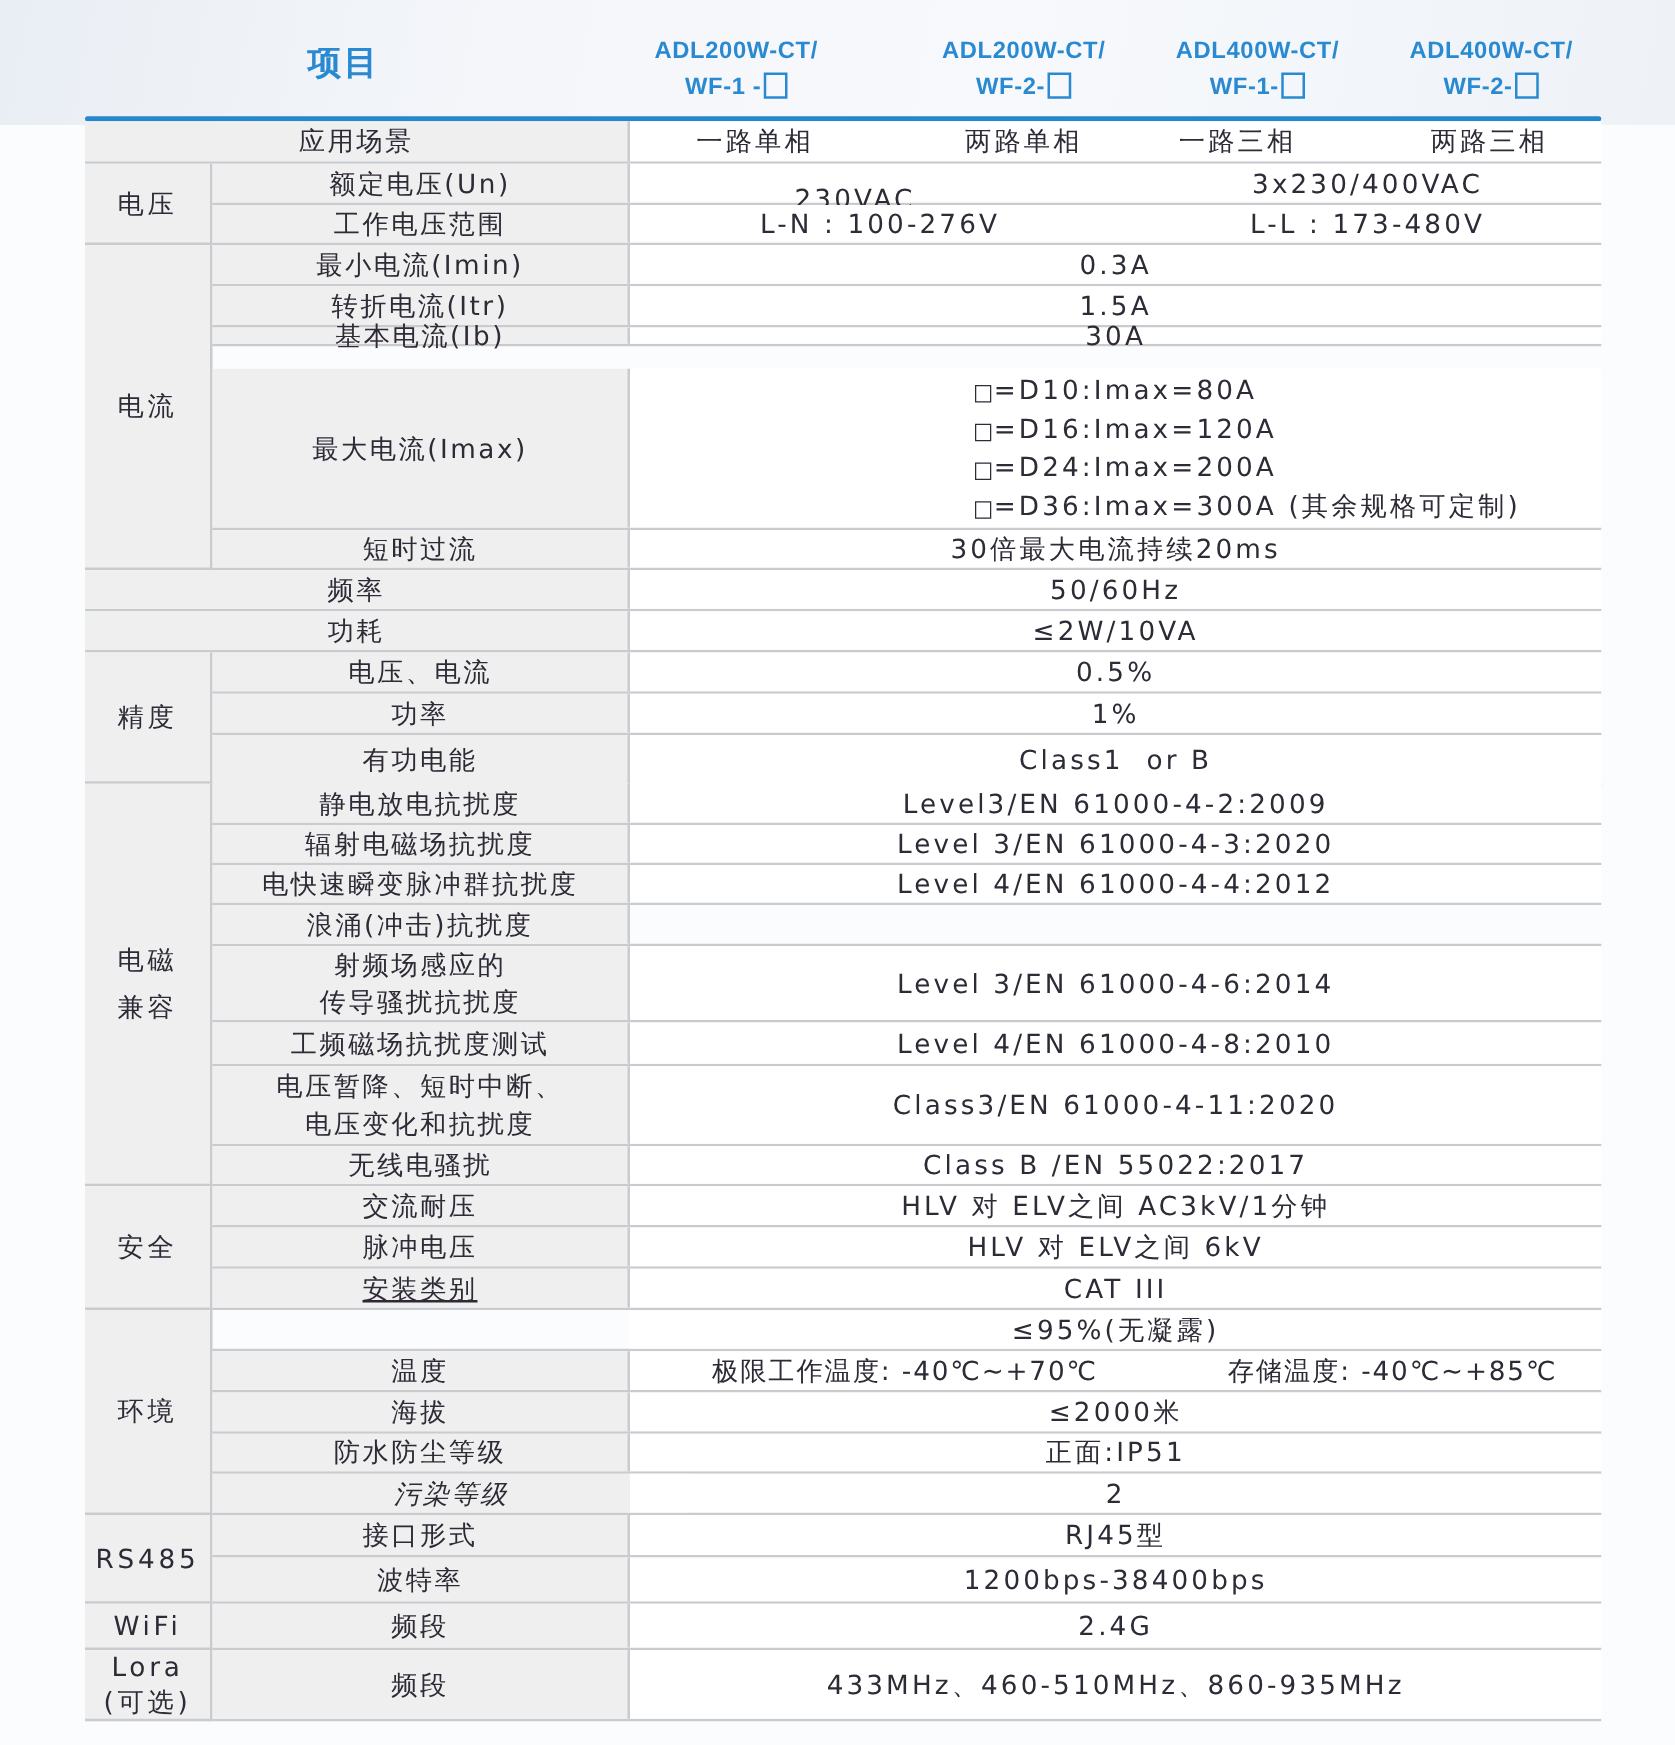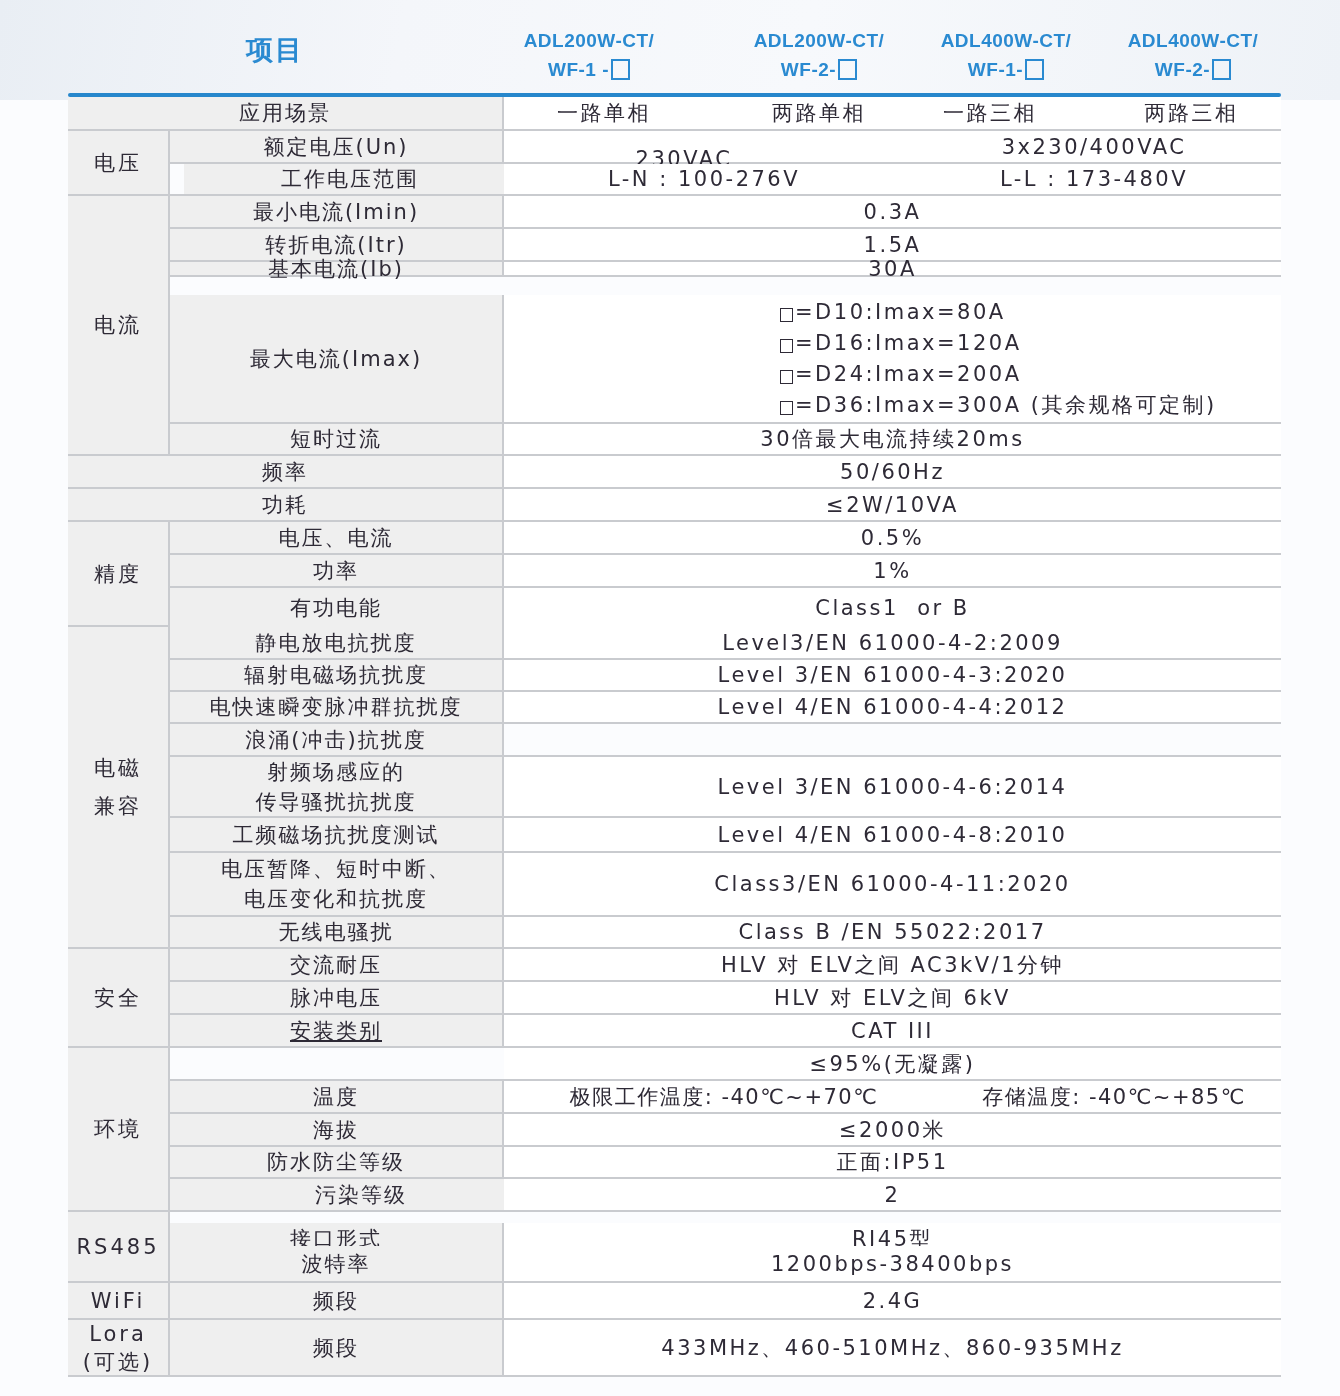--- a/index.html
+++ b/index.html
@@ -71,21 +71,21 @@
 
   <div class="group" style="top:34px;height:65px;">电压</div>
   <div class="row" style="top:34px;height:33px;left:102px;width:1111px;">
     <div class="cell c-item" style="left:0;width:334px;">额定电压(Un)</div>
     <div class="cell c-val" style="left:334px;">
       <div class="split" style="left:40px;width:280px;margin-top:12px;">230VAC</div>
       <div class="split" style="left:420px;width:340px;">3x230/400VAC</div>
     </div>
   </div>
   <div class="row" style="top:67px;height:32px;left:102px;width:1111px;">
-    <div class="cell c-item" style="left:0;width:334px;margin-left:14px;">工作电压范围</div>
+    <div class="cell c-item" style="left:0;width:334px;">工作电压范围</div>
     <div class="cell c-val" style="left:334px;">
       <div class="split" style="left:40px;width:320px;">L-N : 100-276V</div>
       <div class="split" style="left:420px;width:340px;">L-L : 173-480V</div>
     </div>
   </div>
 
   <div class="group" style="top:99px;height:260px;">电流</div>
   <div class="row" style="top:99px;height:33px;left:102px;width:1111px;">
     <div class="cell c-item" style="left:0;width:334px;">最小电流(Imin)</div>
     <div class="cell c-val" style="left:334px;">0.3A</div>
@@ -207,26 +207,26 @@
   </div>
   <div class="row" style="top:1017px;height:33px;left:102px;width:1111px;">
     <div class="cell c-item" style="left:0;width:334px;">海拔</div>
     <div class="cell c-val" style="left:334px;">≤2000米</div>
   </div>
   <div class="row" style="top:1050px;height:32px;left:102px;width:1111px;padding-left:12px;">
     <div class="cell c-item" style="left:0;width:334px;">防水防尘等级</div>
     <div class="cell c-val" style="left:334px;">正面:IP51</div>
   </div>
   <div class="row" style="top:1082px;height:33px;left:102px;width:1111px;">
-    <div class="cell c-item" style="left:0;width:384px;">污染等级</div>
+    <div class="cell c-item" style="left:0;width:384px;font-style:italic;">污染等级</div>
     <div class="cell c-val" style="left:334px;">2</div>
   </div>
 
   <div class="group" style="top:1115px;height:71px;letter-spacing:3px;font-family:'DejaVu Sans',sans-serif;">RS485</div>
-  <div class="row" style="top:1115px;height:34px;left:102px;width:1111px;margin-top:11px;">
+  <div class="row" style="top:1115px;height:34px;left:102px;width:1111px;">
     <div class="cell c-item" style="left:0;width:334px;">接口形式</div>
     <div class="cell c-val" style="left:334px;">RJ45型</div>
   </div>
   <div class="row" style="top:1149px;height:37px;left:102px;width:1111px;">
     <div class="cell c-item" style="left:0;width:334px;">波特率</div>
     <div class="cell c-val" style="left:334px;">1200bps-38400bps</div>
   </div>
 
   <div class="group" style="top:1186px;height:37px;">WiFi</div>
   <div class="row" style="top:1186px;height:37px;left:102px;width:1111px;">

